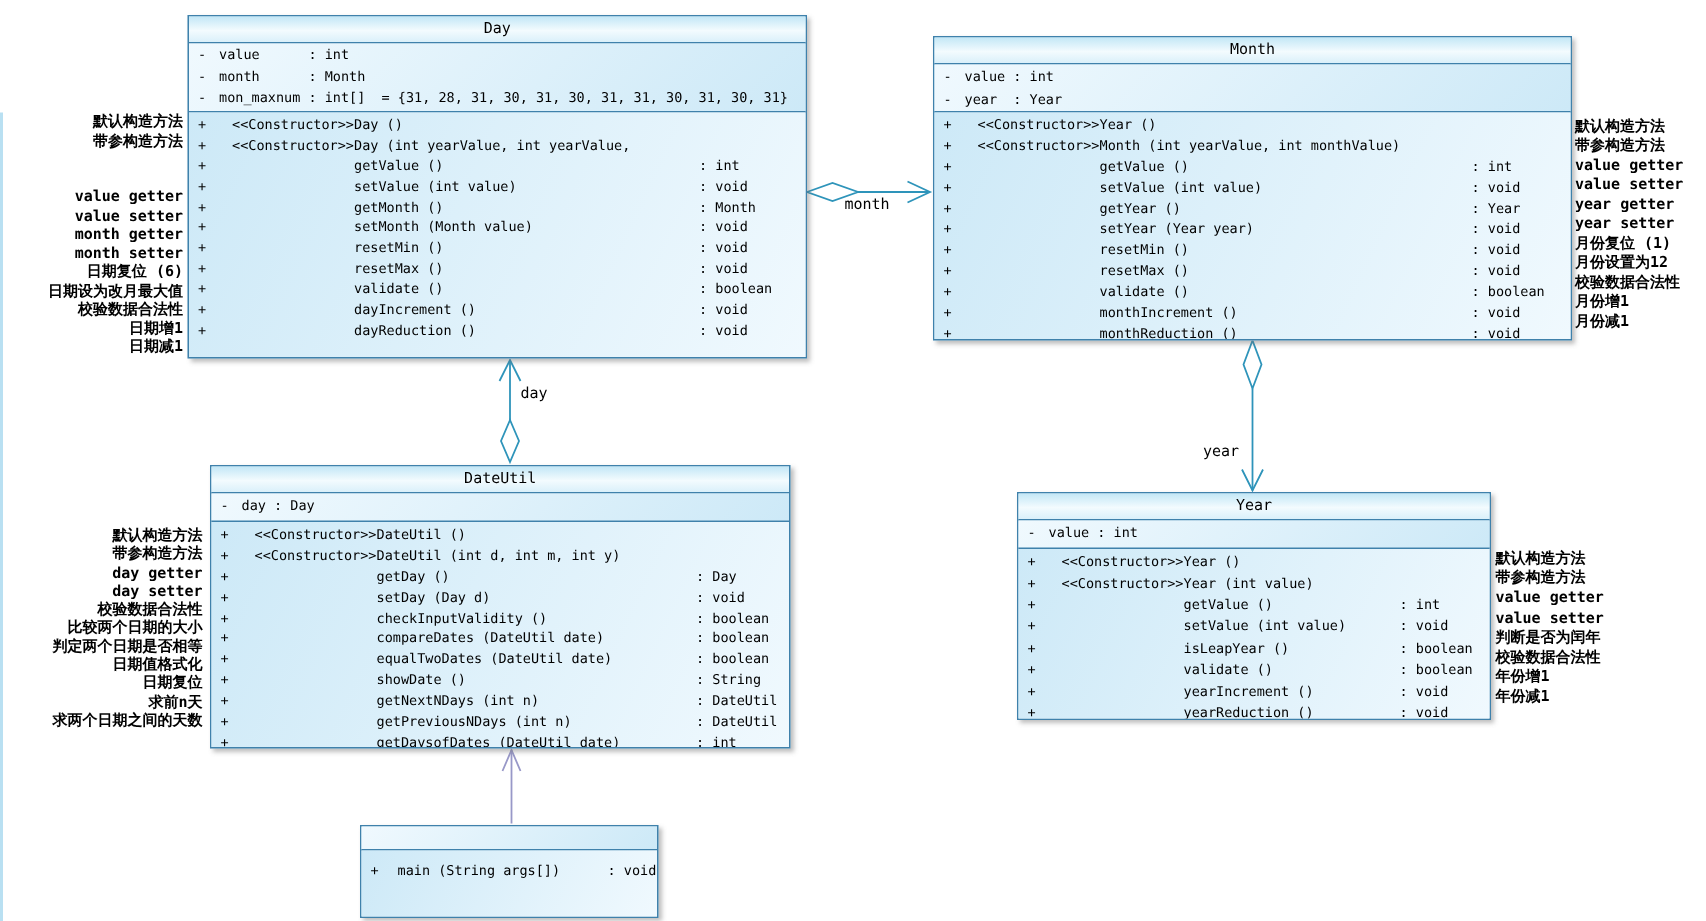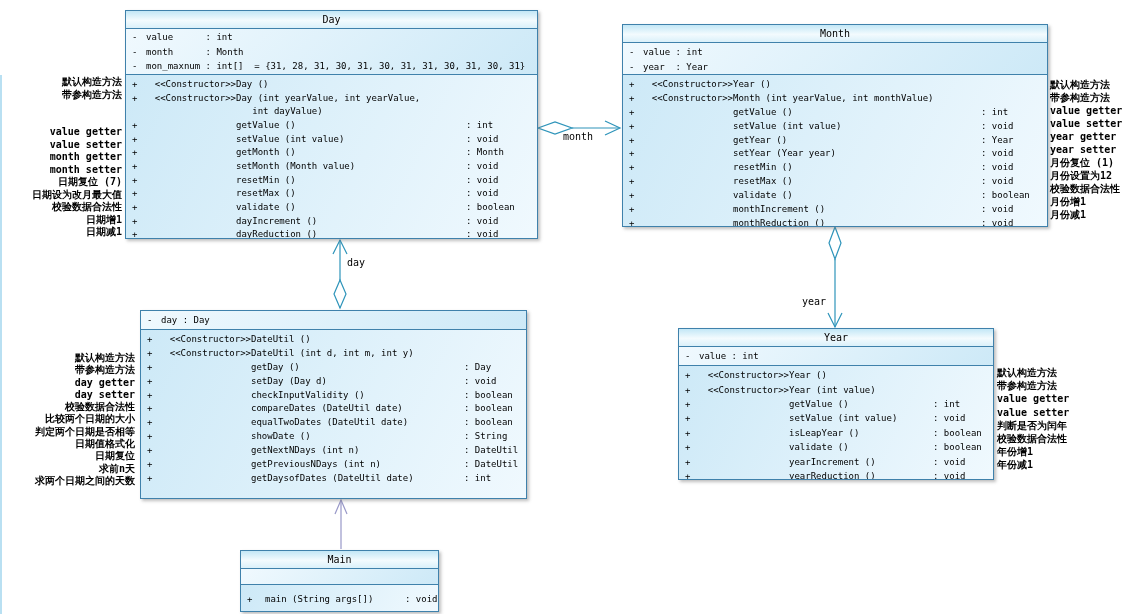--- a/index.html
+++ b/index.html
@@ -87,21 +87,20 @@
   <div class="uml-class day pos-day">
     <div class="hdr">Day</div>
     <div class="attrs">
         <div class="arow"><span class="v">-</span><span class="atext">value      : int</span></div>
         <div class="arow"><span class="v">-</span><span class="atext">month      : Month</span></div>
         <div class="arow"><span class="v">-</span><span class="atext">mon_maxnum : int[]  = {31, 28, 31, 30, 31, 30, 31, 31, 30, 31, 30, 31}</span></div>
       </div>
     <div class="methods">
         <div class="mrow"><span class="v">+</span><span class="kw">&lt;&lt;Constructor&gt;&gt;</span><span class="sig">Day ()</span><span class="ret"></span></div>
         <div class="mrow"><span class="v">+</span><span class="kw">&lt;&lt;Constructor&gt;&gt;</span><span class="sig">Day (int yearValue, int yearValue,</span><span class="ret"></span></div>
-        <div class="mrow"><span class="v"></span><span class="kw"></span><span class="sig">   int dayValue)</span><span class="ret"></span></div>
         <div class="mrow"><span class="v">+</span><span class="kw"></span><span class="sig">getValue ()</span><span class="ret">: int</span></div>
         <div class="mrow"><span class="v">+</span><span class="kw"></span><span class="sig">setValue (int value)</span><span class="ret">: void</span></div>
         <div class="mrow"><span class="v">+</span><span class="kw"></span><span class="sig">getMonth ()</span><span class="ret">: Month</span></div>
         <div class="mrow"><span class="v">+</span><span class="kw"></span><span class="sig">setMonth (Month value)</span><span class="ret">: void</span></div>
         <div class="mrow"><span class="v">+</span><span class="kw"></span><span class="sig">resetMin ()</span><span class="ret">: void</span></div>
         <div class="mrow"><span class="v">+</span><span class="kw"></span><span class="sig">resetMax ()</span><span class="ret">: void</span></div>
         <div class="mrow"><span class="v">+</span><span class="kw"></span><span class="sig">validate ()</span><span class="ret">: boolean</span></div>
         <div class="mrow"><span class="v">+</span><span class="kw"></span><span class="sig">dayIncrement ()</span><span class="ret">: void</span></div>
         <div class="mrow"><span class="v">+</span><span class="kw"></span><span class="sig">dayReduction ()</span><span class="ret">: void</span></div>
       </div>
@@ -122,20 +121,21 @@
         <div class="mrow"><span class="v">+</span><span class="kw"></span><span class="sig">setYear (Year year)</span><span class="ret">: void</span></div>
         <div class="mrow"><span class="v">+</span><span class="kw"></span><span class="sig">resetMin ()</span><span class="ret">: void</span></div>
         <div class="mrow"><span class="v">+</span><span class="kw"></span><span class="sig">resetMax ()</span><span class="ret">: void</span></div>
         <div class="mrow"><span class="v">+</span><span class="kw"></span><span class="sig">validate ()</span><span class="ret">: boolean</span></div>
         <div class="mrow"><span class="v">+</span><span class="kw"></span><span class="sig">monthIncrement ()</span><span class="ret">: void</span></div>
         <div class="mrow"><span class="v">+</span><span class="kw"></span><span class="sig">monthReduction ()</span><span class="ret">: void</span></div>
       </div>
   </div>
 
   <div class="uml-class du pos-du">
+    <div class="hdr">DateUtil</div>
     <div class="attrs">
         <div class="arow"><span class="v">-</span><span class="atext">day : Day</span></div>
       </div>
     <div class="methods">
         <div class="mrow"><span class="v">+</span><span class="kw">&lt;&lt;Constructor&gt;&gt;</span><span class="sig">DateUtil ()</span><span class="ret"></span></div>
         <div class="mrow"><span class="v">+</span><span class="kw">&lt;&lt;Constructor&gt;&gt;</span><span class="sig">DateUtil (int d, int m, int y)</span><span class="ret"></span></div>
         <div class="mrow"><span class="v">+</span><span class="kw"></span><span class="sig">getDay ()</span><span class="ret">: Day</span></div>
         <div class="mrow"><span class="v">+</span><span class="kw"></span><span class="sig">setDay (Day d)</span><span class="ret">: void</span></div>
         <div class="mrow"><span class="v">+</span><span class="kw"></span><span class="sig">checkInputValidity ()</span><span class="ret">: boolean</span></div>
         <div class="mrow"><span class="v">+</span><span class="kw"></span><span class="sig">compareDates (DateUtil date)</span><span class="ret">: boolean</span></div>
@@ -158,37 +158,36 @@
         <div class="mrow"><span class="v">+</span><span class="kw"></span><span class="sig">getValue ()</span><span class="ret">: int</span></div>
         <div class="mrow"><span class="v">+</span><span class="kw"></span><span class="sig">setValue (int value)</span><span class="ret">: void</span></div>
         <div class="mrow"><span class="v">+</span><span class="kw"></span><span class="sig">isLeapYear ()</span><span class="ret">: boolean</span></div>
         <div class="mrow"><span class="v">+</span><span class="kw"></span><span class="sig">validate ()</span><span class="ret">: boolean</span></div>
         <div class="mrow"><span class="v">+</span><span class="kw"></span><span class="sig">yearIncrement ()</span><span class="ret">: void</span></div>
         <div class="mrow"><span class="v">+</span><span class="kw"></span><span class="sig">yearReduction ()</span><span class="ret">: void</span></div>
       </div>
   </div>
 
   <div class="uml-class main pos-main">
-    <div class="hdr">Main</div>
     <div class="attrs"></div>
     <div class="methods">
         <div class="mrow"><span class="v">+</span><span class="kw"></span><span class="sig">main (String args[])</span><span class="ret">: void</span></div>
       </div>
   </div>
 
   <div class="notes notes-day">
       <div class="nline">默认构造方法</div>
       <div class="nline">带参构造方法</div>
       <div class="nline blank"></div>
       <div class="nline blank"></div>
       <div class="nline">value getter</div>
       <div class="nline">value setter</div>
       <div class="nline">month getter</div>
       <div class="nline">month setter</div>
-      <div class="nline">日期复位 (7)</div>
+      <div class="nline">日期复位 (6)</div>
       <div class="nline">日期设为改月最大值</div>
       <div class="nline">校验数据合法性</div>
       <div class="nline">日期增1</div>
       <div class="nline">日期减1</div>
     </div>
   <div class="notes notes-mon">
       <div class="nline">默认构造方法</div>
       <div class="nline">带参构造方法</div>
       <div class="nline">value getter</div>
       <div class="nline">value setter</div>

